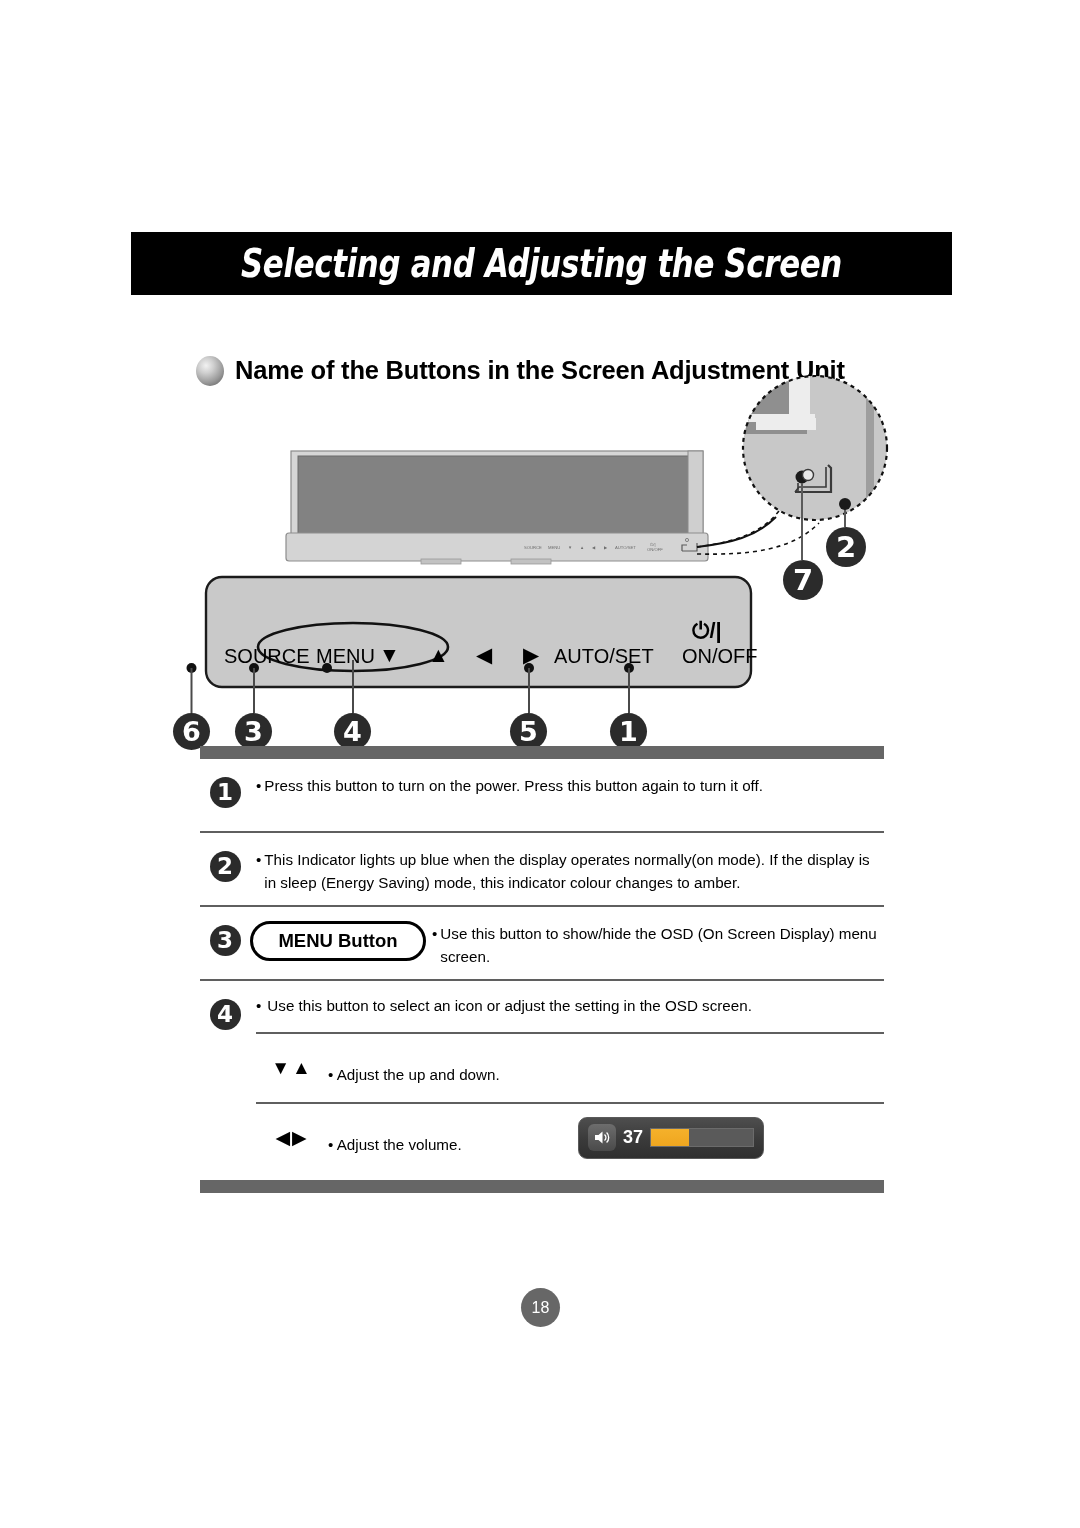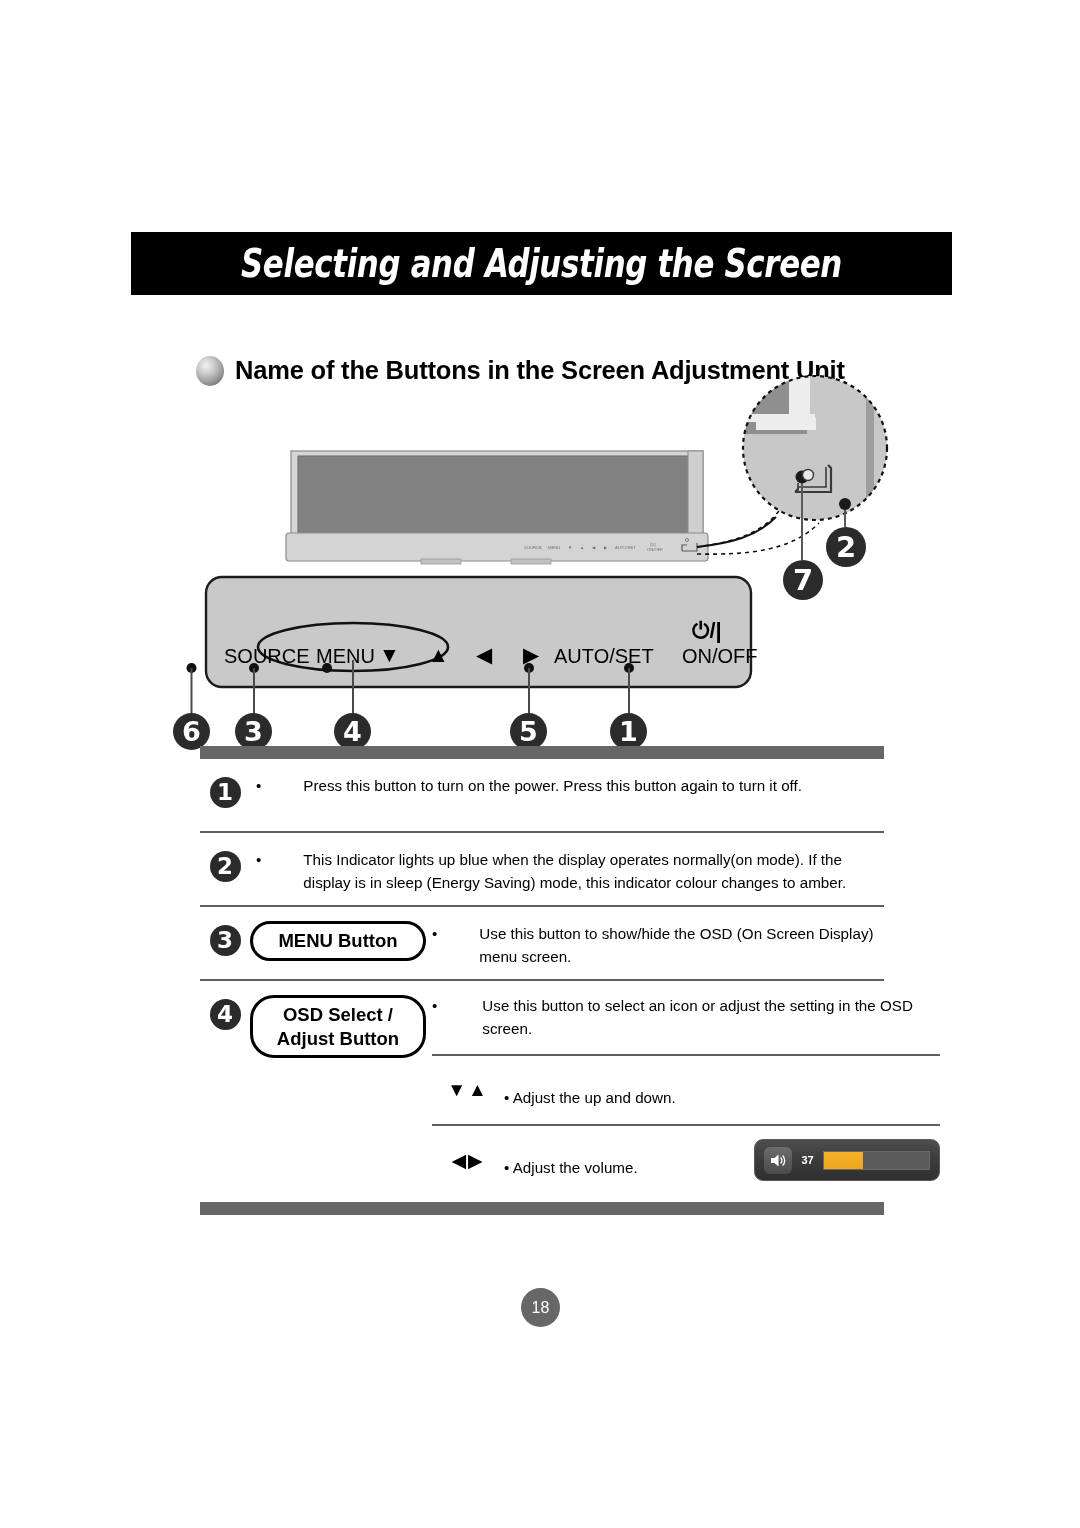--- a/index.html
+++ b/index.html
@@ -154,21 +154,21 @@
     padding-left: 6px;
     padding-top: 6px;
   }
   .desc {
     font-size: 15.2px;
     line-height: 1.48;
     display: flex;
     gap: 3px;
   }
   .desc .dot { flex: 0 0 auto; }
-  .desc .txt { flex: 1 1 auto; margin-left: 39px; }
+  .desc .txt { flex: 1 1 auto; }
 
   
   .sub-rows {
     border-top: 2px solid #5f5f5f;
     margin-top: 10px;
   }
   .sub-row {
     display: flex;
     align-items: center;
     min-height: 56px;
@@ -206,21 +206,21 @@
     width: 28px;
     height: 27px;
     border-radius: 6px;
     background: linear-gradient(#6d6d6d, #4a4a4a);
     display: flex;
     align-items: center;
     justify-content: center;
   }
   .vol-num {
     color: #ffffff;
-    font-size: 11px;
+    font-size: 18px;
     font-weight: bold;
     min-width: 17px;
     text-align: center;
   }
   .vol-track {
     flex: 1 1 auto;
     height: 19px;
     background: #5a5a5a;
     border: 1px solid #6b6b6b;
     box-sizing: border-box;
@@ -411,26 +411,20 @@
       <div class="desc">
         <span class="dot">•</span>
         <span class="txt">Use this button to show/hide the OSD (On Screen Display) menu screen.</span>
       </div>
     </div>
   </div>
 
   <div class="spec-row last" style="min-height:180px;align-items:flex-start;">
     <div class="row-badge-cell">
       <div class="badge badge-row">4</div>
-    </div>
-    <div class="row-label-cell">
-      <div class="pill" style="min-height:62px;">
-        <span>OSD Select /</span>
-        <span>Adjust Button</span>
-      </div>
     </div>
     <div class="row-desc-cell" style="padding-top:4px;">
       <div class="desc" style="gap:6px;">
         <span class="dot">•</span>
         <span class="txt">Use this button to select an icon or adjust the setting in the OSD screen.</span>
       </div>
 
       <div class="sub-rows" style="margin-top:14px;">
 
         <div class="sub-row">

